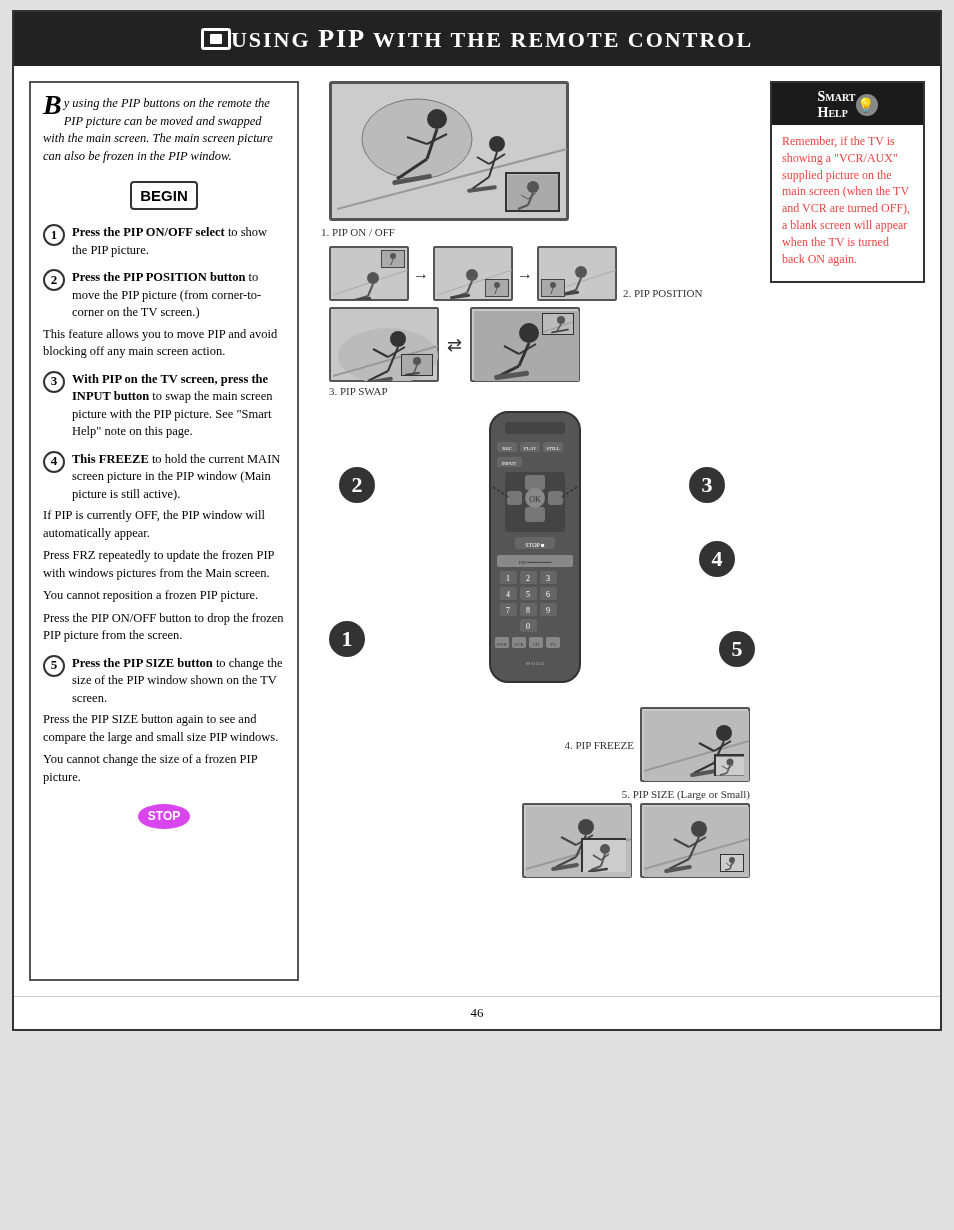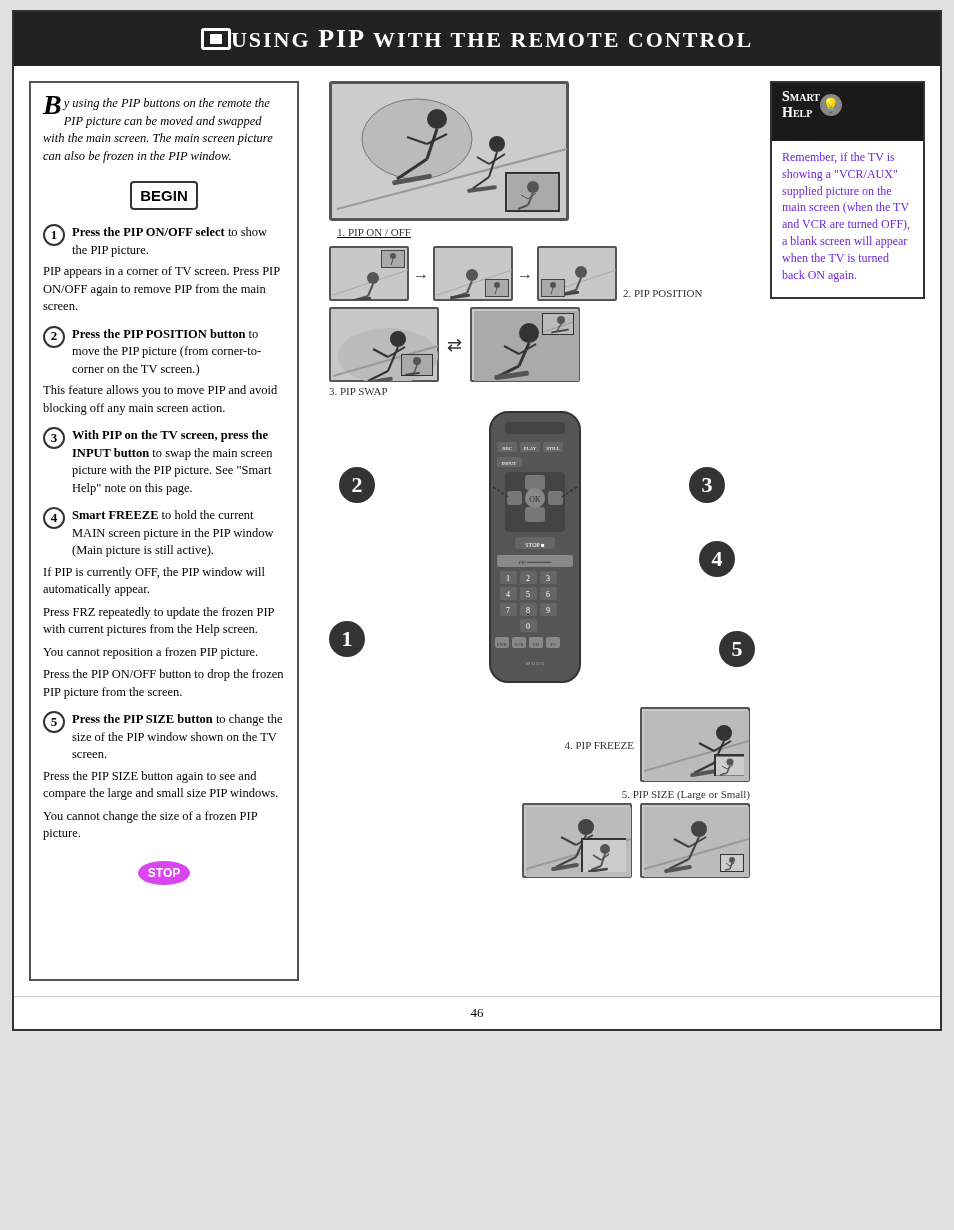--- a/index.html
+++ b/index.html
@@ -129,41 +129,41 @@
       flex-shrink: 0;
     }
     .smart-help {
       border: 2px solid #333;
       background: #1a1a1a;
       color: white;
     }
     .smart-help-header {
       background: #1a1a1a;
       color: white;
-      padding: 6px 10px 20px;
+      padding: 6px 10px 4px;
       font-family: serif;
       font-size: 15px;
       font-weight: bold;
       display: flex;
       align-items: center;
-      justify-content: flex-start;
+      justify-content: center;
     }
     .bulb-icon {
       width: 22px;
       height: 22px;
       background: #888;
       border-radius: 50%;
       display: flex;
       align-items: center;
       justify-content: center;
       font-size: 14px;
     }
     .smart-help-body {
       background: white;
-      color: #6d28d9;
+      color: #ef4444;
       padding: 8px 10px;
       font-size: 12px;
       line-height: 1.4;
     }
     .smart-help-body p {
       margin-bottom: 6px;
     }
     .pip-window {
       position: absolute;
       border: 2px solid #333;
@@ -229,21 +229,20 @@
         <span class="begin-badge">BEGIN</span>
       </div>
 
       <div class="step">
         <div style="display:flex; align-items:flex-start; gap:4px; margin-bottom:4px;">
           <span class="step-icon">1</span>
           <span>
             <strong>Press the PIP ON/OFF select</strong><span> to show the PIP picture.</span>
           </span>
         </div>
-        <p>PIP appears in a corner of TV screen. Press PIP ON/OFF again to remove PIP from the main screen.</p>
       </div>
 
       <div class="step">
         <div style="display:flex; align-items:flex-start; gap:4px; margin-bottom:4px;">
           <span class="step-icon">2</span>
           <span>
             <strong>Press the PIP POSITION button</strong><span> to move the PIP picture (from corner-to-corner on the TV screen.)</span>
           </span>
         </div>
         <p>This feature allows you to move PIP and avoid blocking off any main screen action.</p>
@@ -255,25 +254,25 @@
           <span>
             <strong>With PIP on the TV screen, press the INPUT button</strong><span> to swap the main screen picture with the PIP picture. See "Smart Help" note on this page.</span>
           </span>
         </div>
       </div>
 
       <div class="step">
         <div style="display:flex; align-items:flex-start; gap:4px; margin-bottom:4px;">
           <span class="step-icon">4</span>
           <span>
-            <strong>Smart FREEZE</strong><span> to hold the current MAIN screen picture in the PIP window (Main picture is still active).</span>
+            <strong>This FREEZE</strong><span> to hold the current MAIN screen picture in the PIP window (Main picture is still active).</span>
           </span>
         </div>
         <p>If PIP is currently OFF, the PIP window will automatically appear.</p>
-        <p>Press FRZ repeatedly to update the frozen PIP with current pictures from the Help screen.</p>
+        <p>Press FRZ repeatedly to update the frozen PIP with windows pictures from the Main screen.</p>
         <p>You cannot reposition a frozen PIP picture.</p>
         <p>Press the PIP ON/OFF button to drop the frozen PIP picture from the screen.</p>
       </div>
 
       <div class="step">
         <div style="display:flex; align-items:flex-start; gap:4px; margin-bottom:4px;">
           <span class="step-icon">5</span>
           <span>
             <strong>Press the PIP SIZE button</strong><span> to change the size of the PIP window shown on the TV screen.</span>
           </span>
@@ -319,21 +318,21 @@
               <svg width="50" height="35">
                 <rect width="50" height="35" fill="#aaa"></rect>
                 <circle cx="25" cy="12" r="6" fill="#555"></circle>
                 <line x1="25" y1="18" x2="20" y2="30" stroke="#555" stroke-width="2"></line>
                 <line x1="20" y1="30" x2="10" y2="34" stroke="#555" stroke-width="2"></line>
                 <line x1="20" y1="24" x2="13" y2="20" stroke="#555" stroke-width="1"></line>
                 <line x1="20" y1="24" x2="28" y2="18" stroke="#555" stroke-width="1"></line>
               </svg>
             </div>
           </div>
-          <div style="margin-left:28px; margin-top:3px;text-decoration:underline;">
+          <div style="margin-left:12px; margin-top:3px;">
             <span class="diagram-label">1. PIP ON / OFF</span>
           </div>
         </div>
 
         <div style="display:flex; flex-direction:row; align-items:flex-end; gap:6px; margin-bottom:6px; margin-left:20px;">
 
           <div style="display:flex; flex-direction:column; gap:3px;">
 
             <div style="display:flex; gap:4px; align-items:center;">
 

